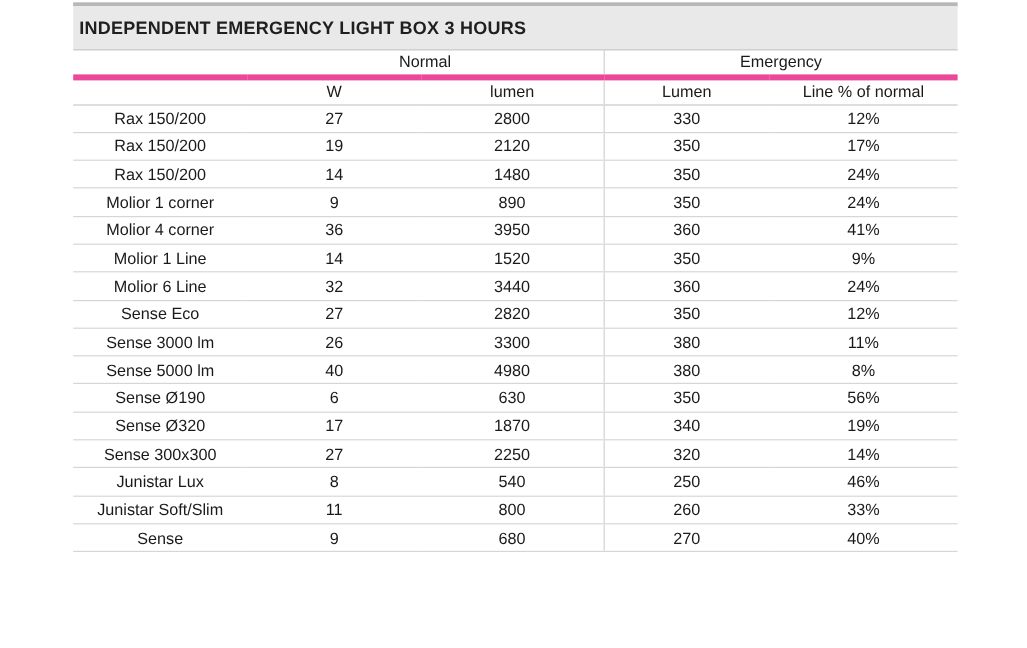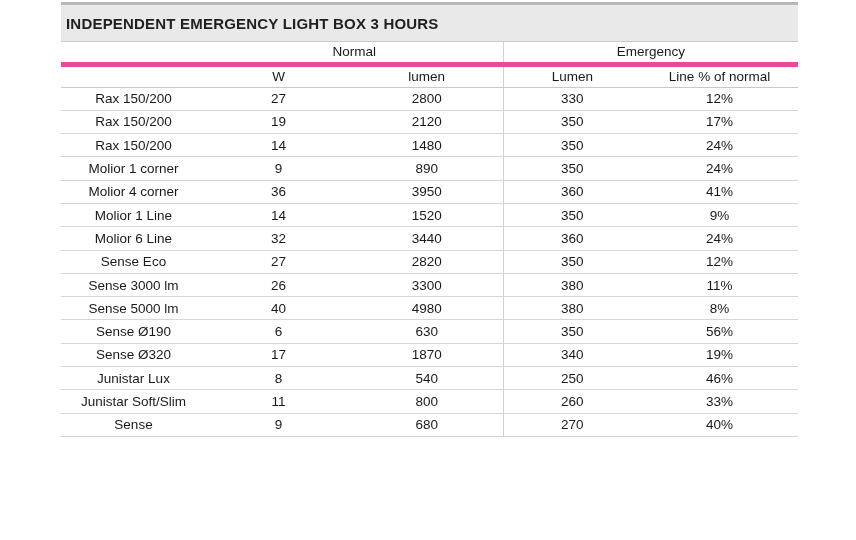--- a/index.html
+++ b/index.html
@@ -160,20 +160,27 @@
           <td>56%</td>
         </tr>
         <tr>
           <td class="name-cell">Sense Ø320</td>
           <td>17</td>
           <td>1870</td>
           <td class="div-left">340</td>
           <td>19%</td>
         </tr>
         <tr>
+          <td class="name-cell">Sense 300x300</td>
+          <td>27</td>
+          <td>2250</td>
+          <td class="div-left">320</td>
+          <td>14%</td>
+        </tr>
+        <tr>
           <td class="name-cell">Junistar Lux</td>
           <td>8</td>
           <td>540</td>
           <td class="div-left">250</td>
           <td>46%</td>
         </tr>
         <tr>
           <td class="name-cell">Junistar Soft/Slim</td>
           <td>11</td>
           <td>800</td>

